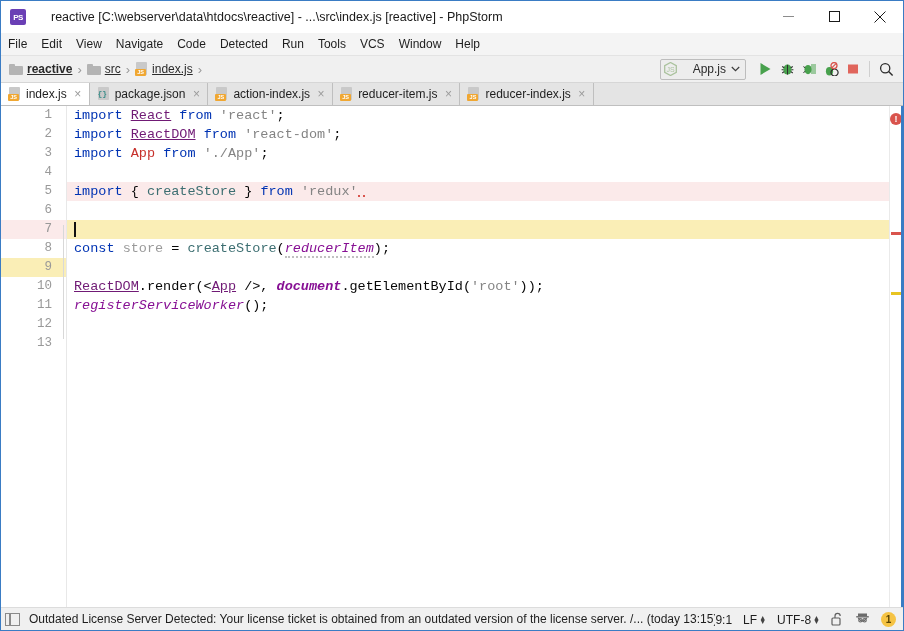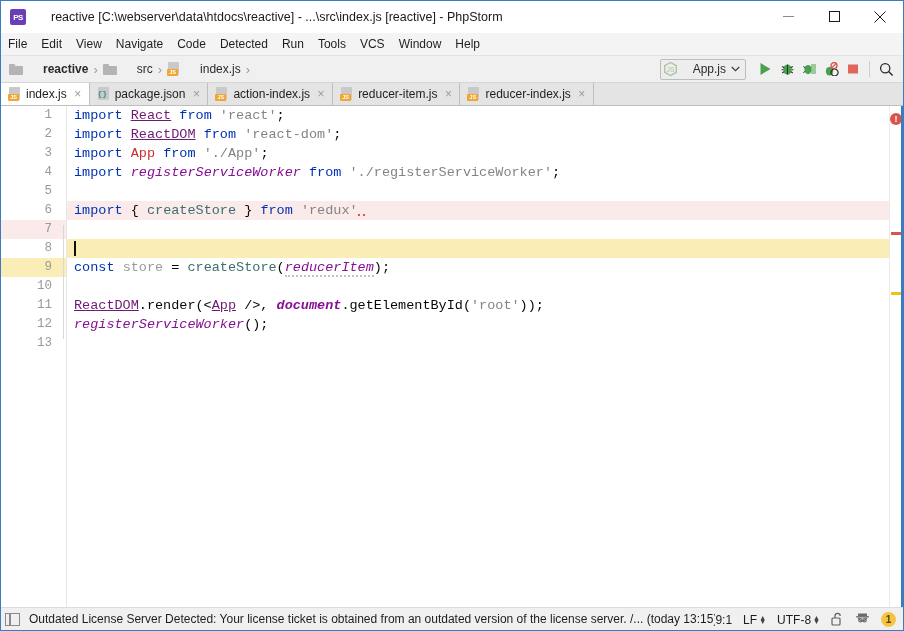--- a/index.html
+++ b/index.html
@@ -94,21 +94,21 @@
     flex: 0 0 auto;
     border-bottom: 1px solid #d6d6d6;
     padding-left: 8px;
   }
   .crumb {
     display: flex;
     align-items: center;
     font-size: 12px;
     color: #2b2b2b;
   }
-  .crumb-label { margin-left: 20px; }
+  .crumb-label { margin-left: 4px; text-decoration: underline; }
   .crumb-label.bold { font-weight: bold; }
   .crumb-sep {
     color: #9a9a9a;
     font-size: 13px;
     margin: 0 5px;
   }
   .folder-icon {
     width: 14px; height: 11px;
     position: relative;
   }
@@ -603,21 +603,20 @@
       <div class="gutter-line">11</div>
       <div class="gutter-line">12</div>
       <div class="gutter-line">13</div>
       <div class="fold-stem"></div>
     </div>
 
     <div class="code-area">
       <div class="code-line"><span class="kw">import</span> <span class="cls">React</span> <span class="kw">from</span> <span class="str">'react'</span><span class="plain">;</span></div>
       <div class="code-line"><span class="kw">import</span> <span class="cls">ReactDOM</span> <span class="kw">from</span> <span class="str">'react-dom'</span><span class="plain">;</span></div>
       <div class="code-line"><span class="kw">import</span> <span class="err">App</span> <span class="kw">from</span> <span class="str">'./App'</span><span class="plain">;</span></div>
-      <div class="code-line"><span class="kw">import</span> <span class="ital">registerServiceWorker</span> <span class="kw">from</span> <span class="str">'./registerServiceWorker'</span><span class="plain">;</span></div>
       <div class="code-line"></div>
       <div class="code-line hl-red"><span class="kw">import</span> <span class="plain">{</span> <span class="fn">createStore</span> <span class="plain">}</span> <span class="kw">from</span> <span class="str">'redux'</span><span class="squig-red"></span></div>
       <div class="code-line"></div>
       <div class="code-line hl-yellow"><span class="caret"></span></div>
       <div class="code-line"><span class="kw">const</span> <span class="gray">store</span> <span class="plain">=</span> <span class="fn">createStore</span><span class="plain">(</span><span class="ital squig">reducerItem</span><span class="plain">);</span></div>
       <div class="code-line"></div>
       <div class="code-line"><span class="cls">ReactDOM</span><span class="plain">.render(&lt;</span><span class="cls">App</span><span class="plain"> /&gt;, </span><span class="ital-b">document</span><span class="plain">.getElementById(</span><span class="str">'root'</span><span class="plain">));</span></div>
       <div class="code-line"><span class="ital">registerServiceWorker</span><span class="plain">();</span></div>
     </div>
 

